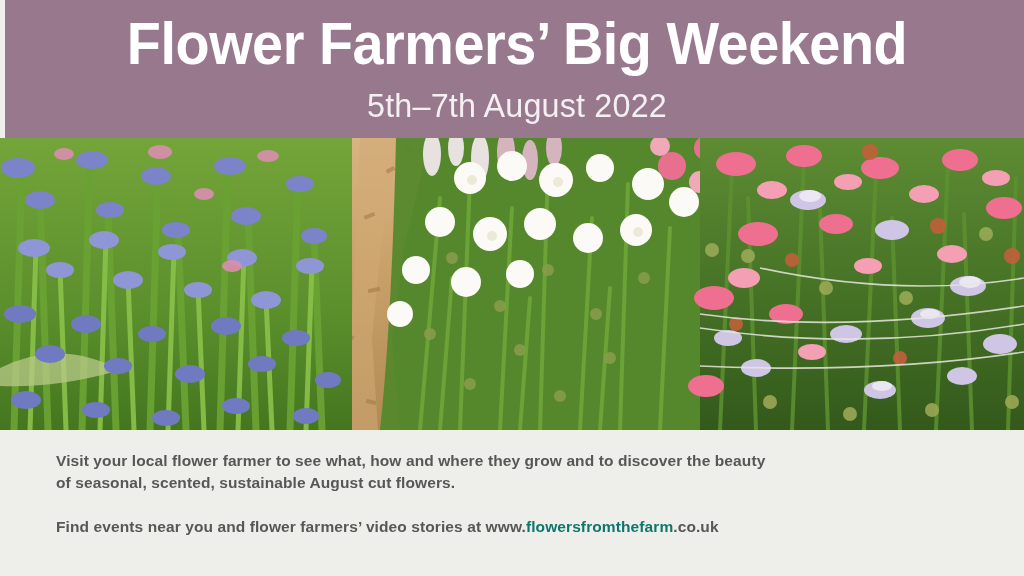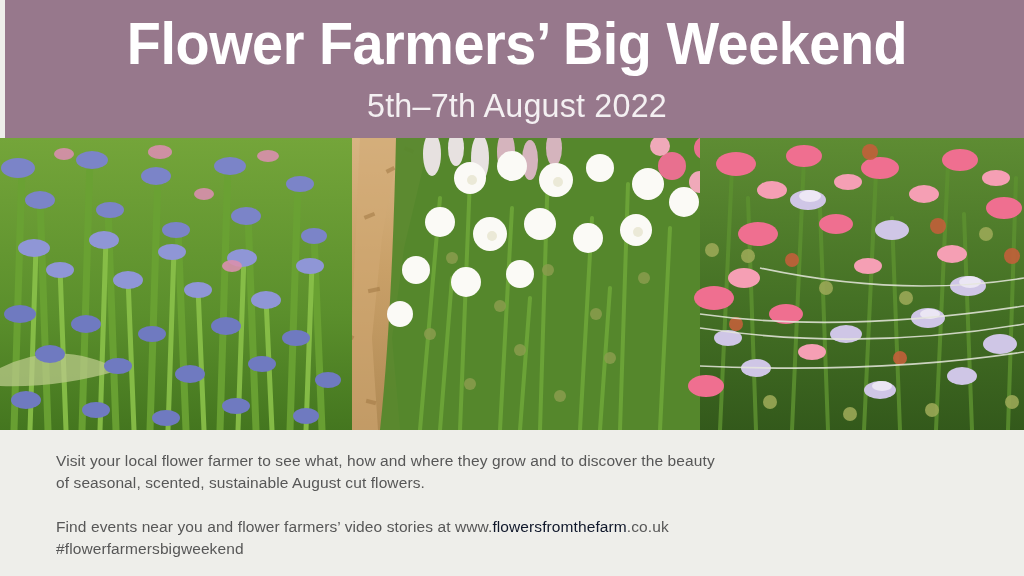--- a/index.html
+++ b/index.html
@@ -46,20 +46,21 @@
     position:absolute;left:0;top:138px;width:1024px;height:292px;
     overflow:hidden;
     background:#4f7a2a;
   }
   .photo svg{display:block;width:1024px;height:292px;}
 
   
   .footer{
     position:absolute;left:0;top:430px;width:1024px;height:146px;
     background:#eeeeea;
+    font-weight:bold;
   }
   .copy{
     position:absolute;left:56px;top:20px;width:760px;
     color:#575757;
     font-family:"Liberation Sans", sans-serif;
     font-size:15.5px;
     line-height:22px;
     letter-spacing:0.1px;
   }
   .copy p{margin:0;}
@@ -360,20 +361,19 @@
     </svg>
   </div>
 
   <div class="footer" style="background: rgb(238, 238, 234);">
     <div class="copy" style="color: rgb(87, 87, 87);">
       <p>
         <span> Visit your local flower farmer to see what, how and where they grow and to discover the beauty</span><br>
         <span>of seasonal, scented, sustainable August cut flowers.</span>
       </p>
       <p class="para2">
-        <span>Find events near you and flower farmers’ video stories at www.</span><span class="brandurl" style="color: #0f172a;">flowersfromthefarm</span><span>.co.uk</span><br>
-        <span>#flowerfarmersbigweekend</span>
+        <span>Find events near you and flower farmers’ video stories at www.</span><span class="brandurl" style="color: #0f766e;">flowersfromthefarm</span><span>.co.uk</span><br>
       </p>
     </div>
 
   </div>
 
 </div>
 
 </body></html>

